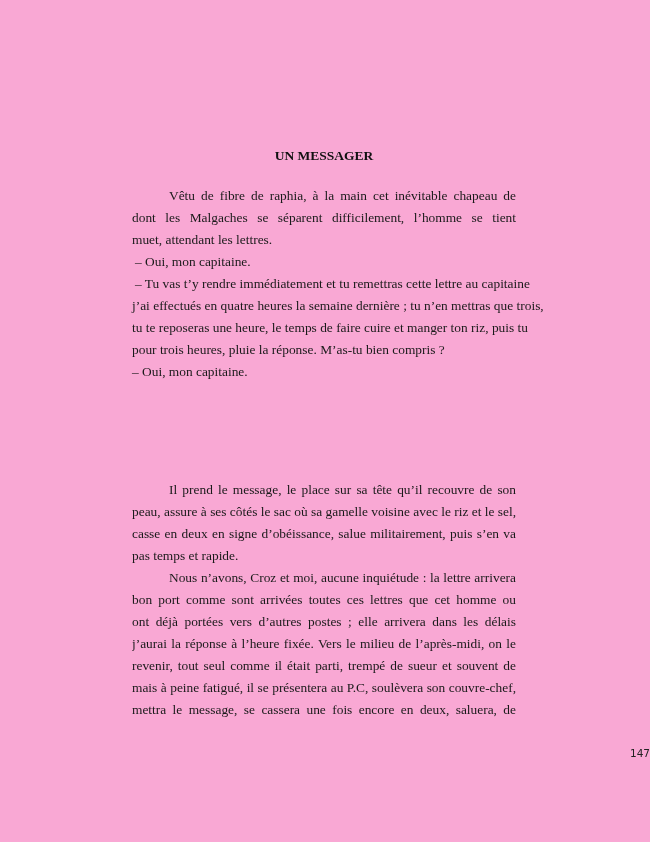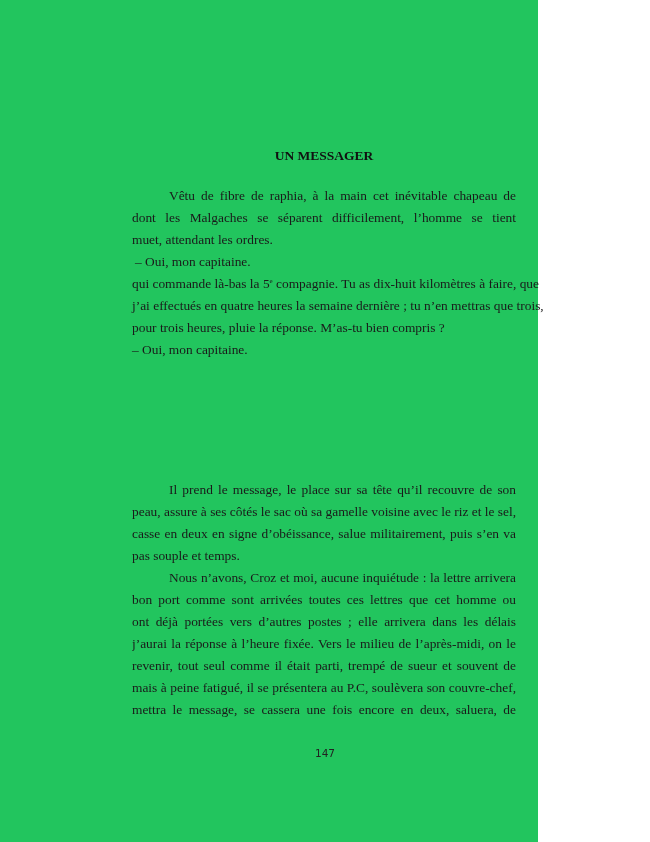--- a/index.html
+++ b/index.html
@@ -1,61 +1,62 @@
 <!DOCTYPE html>
 <html><head>
 <meta charset="utf-8">
 <style>
   html, body { margin: 0; padding: 0; background: #ffffff; }
   body { width: 650px; height: 842px; position: relative; overflow: hidden; }
   .page {
-    position: absolute; left: 0; top: 0; width: 538px; height: 842px; background: #22c55e;
+    position: absolute; left: 0; top: 0; width: 650px; height: 842px; background: #f9a8d4;
   }
   .title {
     position: absolute; top: 148px; left: 132px; width: 384px;
     text-align: center; font-family: "Liberation Serif", serif;
     font-weight: bold; font-size: 13.5px; color: #111;
   }
   .text {
     position: absolute; left: 132px; width: 384px;
     font-family: "Liberation Serif", serif; font-size: 13.4px; color: #1a1a1a;
   }
   .line {
     height: 22px; line-height: 22px; white-space: nowrap;
   }
   .just { text-align: justify; text-align-last: justify; }
   .indent { padding-left: 37px; }
   .ind1 { padding-left: 3px; }
   .pgnum {
-    position: absolute; top: 747px; left: 0; width: 650px; text-align: center;
+    position: absolute; top: 747px; left: 0; width: 650px; text-align: right;
     font-family: "DejaVu Sans", sans-serif; font-size: 10.5px; color: #222;
   }
   sup { font-size: 7px; vertical-align: 5px; line-height: 0; }
 </style>
 </head>
 <body>
 
 <div class="page">
   <div class="title">UN MESSAGER</div>
 
   <div class="text" id="block1" style="top:185px;">
       <div class="line indent just" style="white-space: normal; overflow: hidden;">Vêtu de fibre de raphia, à la main cet inévitable chapeau de paille</div>
       <div class="line just" style="white-space: normal; overflow: hidden;">dont les Malgaches se séparent difficilement, l’homme se tient immobile et</div>
-      <div class="line ">muet, attendant les ordres.</div>
+      <div class="line ">muet, attendant les lettres.</div>
       <div class="line ind1"> – Oui, mon capitaine.</div>
-      <div class="line ">qui commande là-bas la 5<sup>e</sup> compagnie. Tu as dix-huit kilomètres à faire, que</div>
+      <div class="line ind1"> – Tu vas t’y rendre immédiatement et tu remettras cette lettre au capitaine</div>
       <div class="line ">j’ai effectués en quatre heures la semaine dernière ; tu n’en mettras que trois,</div>
+      <div class="line ">tu te reposeras une heure, le temps de faire cuire et manger ton riz, puis tu</div>
       <div class="line ">pour trois heures, pluie la réponse. M’as-tu bien compris ?</div>
       <div class="line ">– Oui, mon capitaine.</div>
     </div>
   <div class="text" id="block2" style="top:479px;">
       <div class="line indent just" style="white-space: normal; overflow: hidden;">Il prend le message, le place sur sa tête qu’il recouvre de son cha-</div>
       <div class="line just" style="white-space: normal; overflow: hidden;">peau, assure à ses côtés le sac où sa gamelle voisine avec le riz et le sel, se</div>
       <div class="line just" style="white-space: normal; overflow: hidden;">casse en deux en signe d’obéissance, salue militairement, puis s’en va d’un</div>
-      <div class="line ">pas souple et temps.</div>
+      <div class="line ">pas temps et rapide.</div>
       <div class="line indent just" style="white-space: normal; overflow: hidden;">Nous n’avons, Croz et moi, aucune inquiétude : la lettre arrivera à</div>
       <div class="line just" style="white-space: normal; overflow: hidden;">bon port comme sont arrivées toutes ces lettres que cet homme ou d’autres</div>
       <div class="line just" style="white-space: normal; overflow: hidden;">ont déjà portées vers d’autres postes ; elle arrivera dans les délais prescrits et</div>
       <div class="line just" style="white-space: normal; overflow: hidden;">j’aurai la réponse à l’heure fixée. Vers le milieu de l’après-midi, on le verra</div>
       <div class="line just" style="white-space: normal; overflow: hidden;">revenir, tout seul comme il était parti, trempé de sueur et souvent de pluie</div>
       <div class="line just" style="white-space: normal; overflow: hidden;">mais à peine fatigué, il se présentera au P.C, soulèvera son couvre-chef, re-</div>
       <div class="line just" style="white-space: normal; overflow: hidden;">mettra le message, se cassera une fois encore en deux, saluera, de nouveau,</div>
     </div>
 
   <div class="pgnum">147</div>

